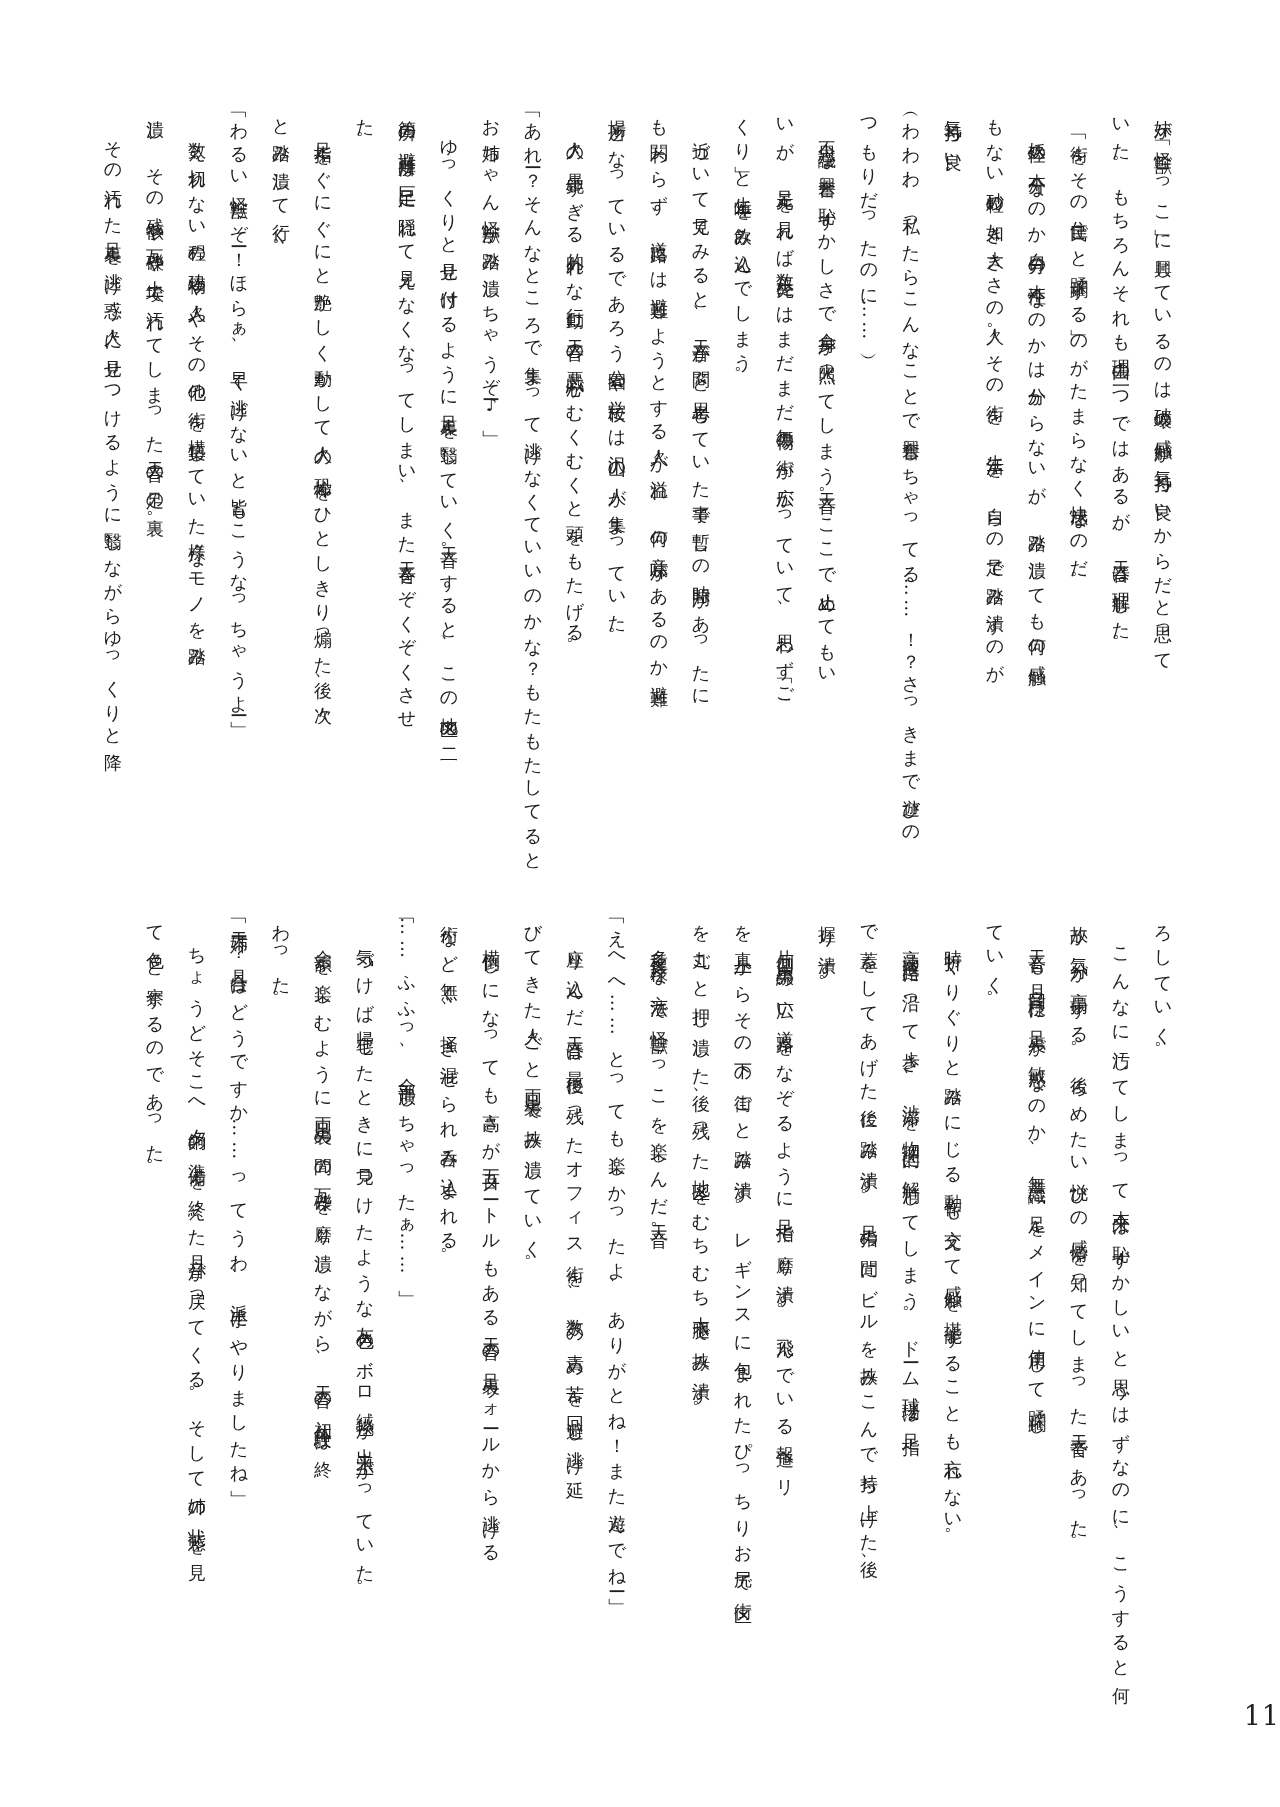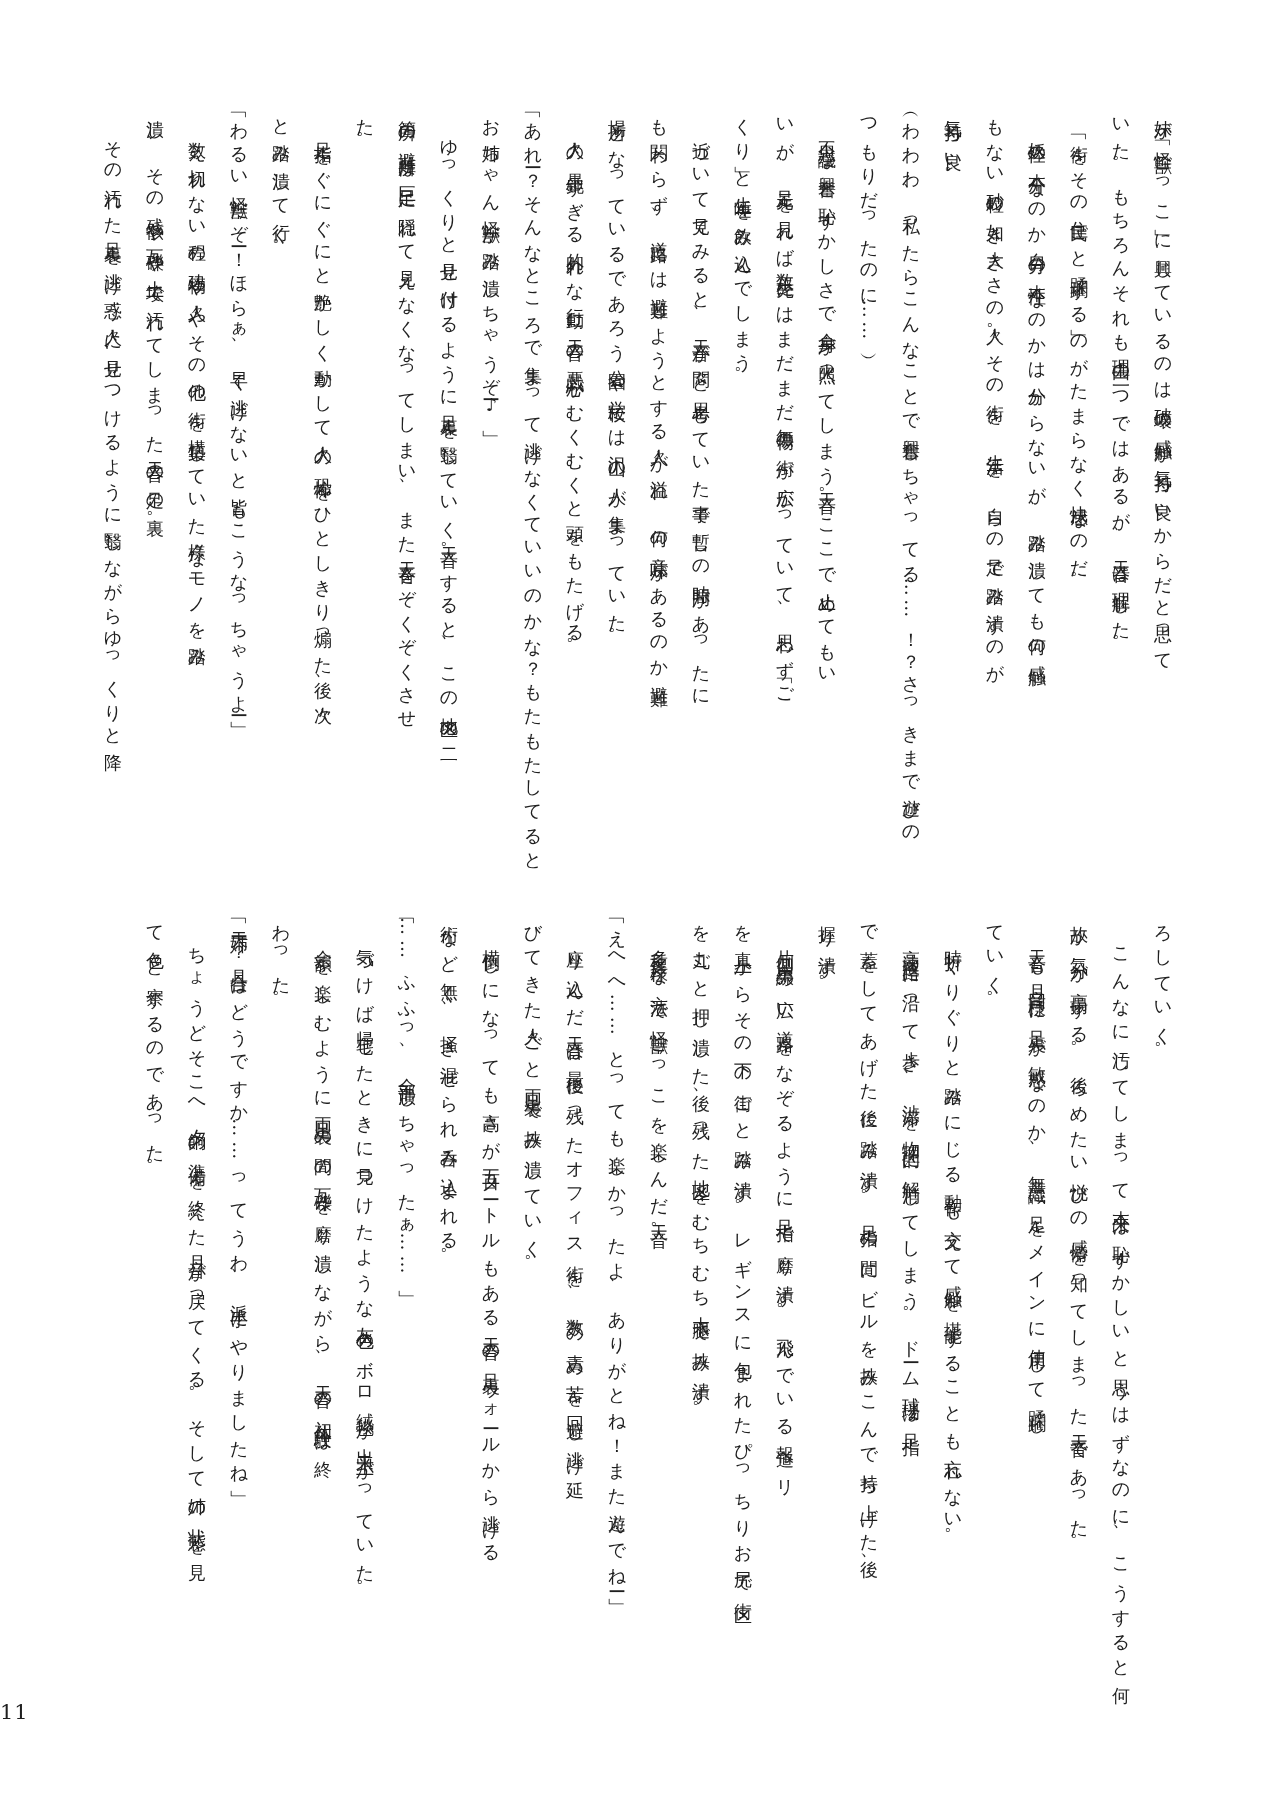--- a/index.html
+++ b/index.html
@@ -37,22 +37,22 @@
   }
   .col {
     line-height: 42px;
     height: 100%;
   }
   .page-number {
     position: absolute;
     top: 1700px;
     left: 0;
     width: 1280px;
-    text-align: left;
-    font-size: 21px;
+    text-align: right;
+    font-size: 27px;
     color: #1f1f1f;
     letter-spacing: 1px;
   }
 </style>
 </head>
 <body>
 
 <div class="page">
   <div class="text-block top">
       <div class="col">妹が「怪獣ごっこ」に興じているのは破壊の感触が気持ち良いからだと思って</div>

